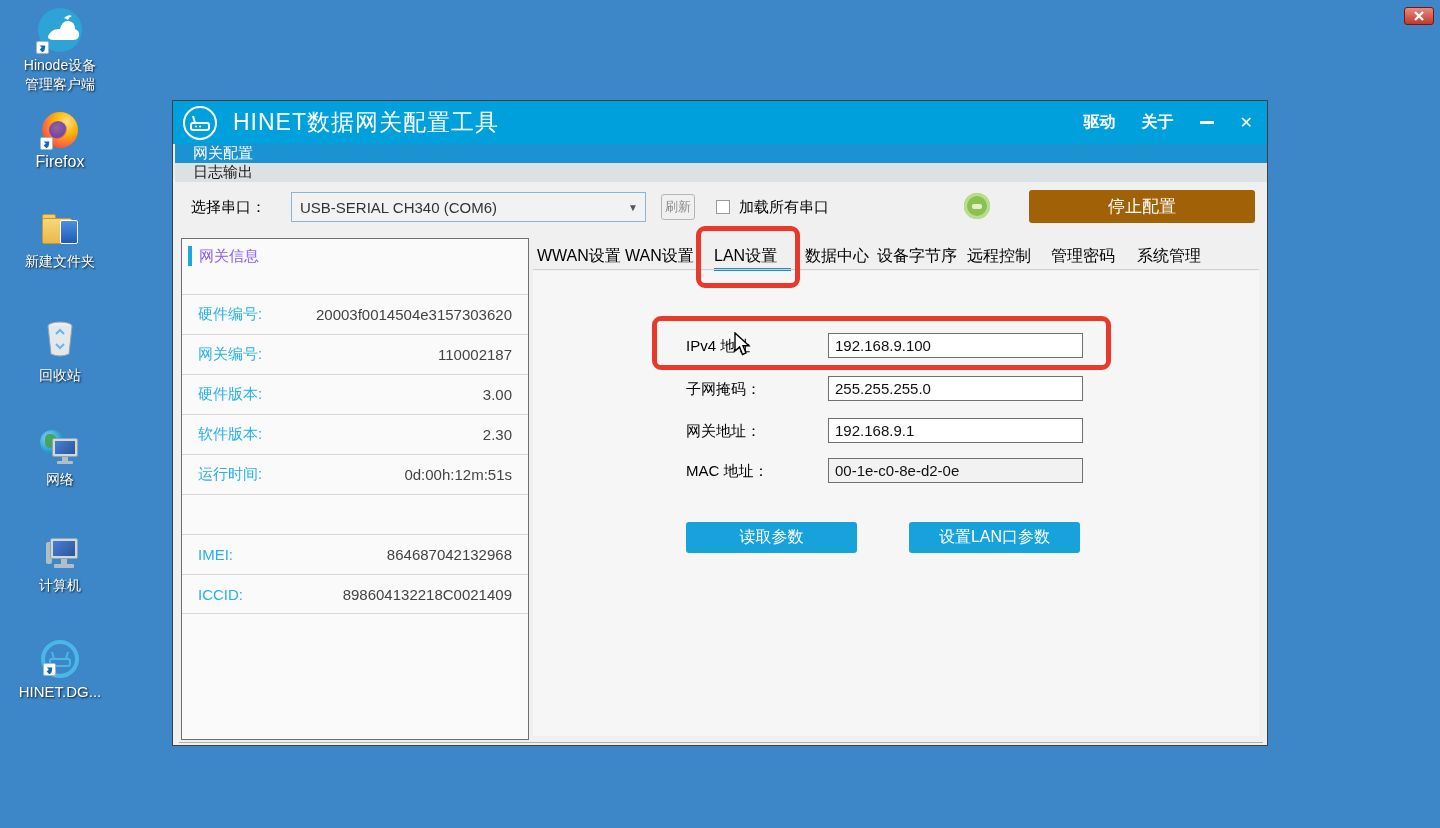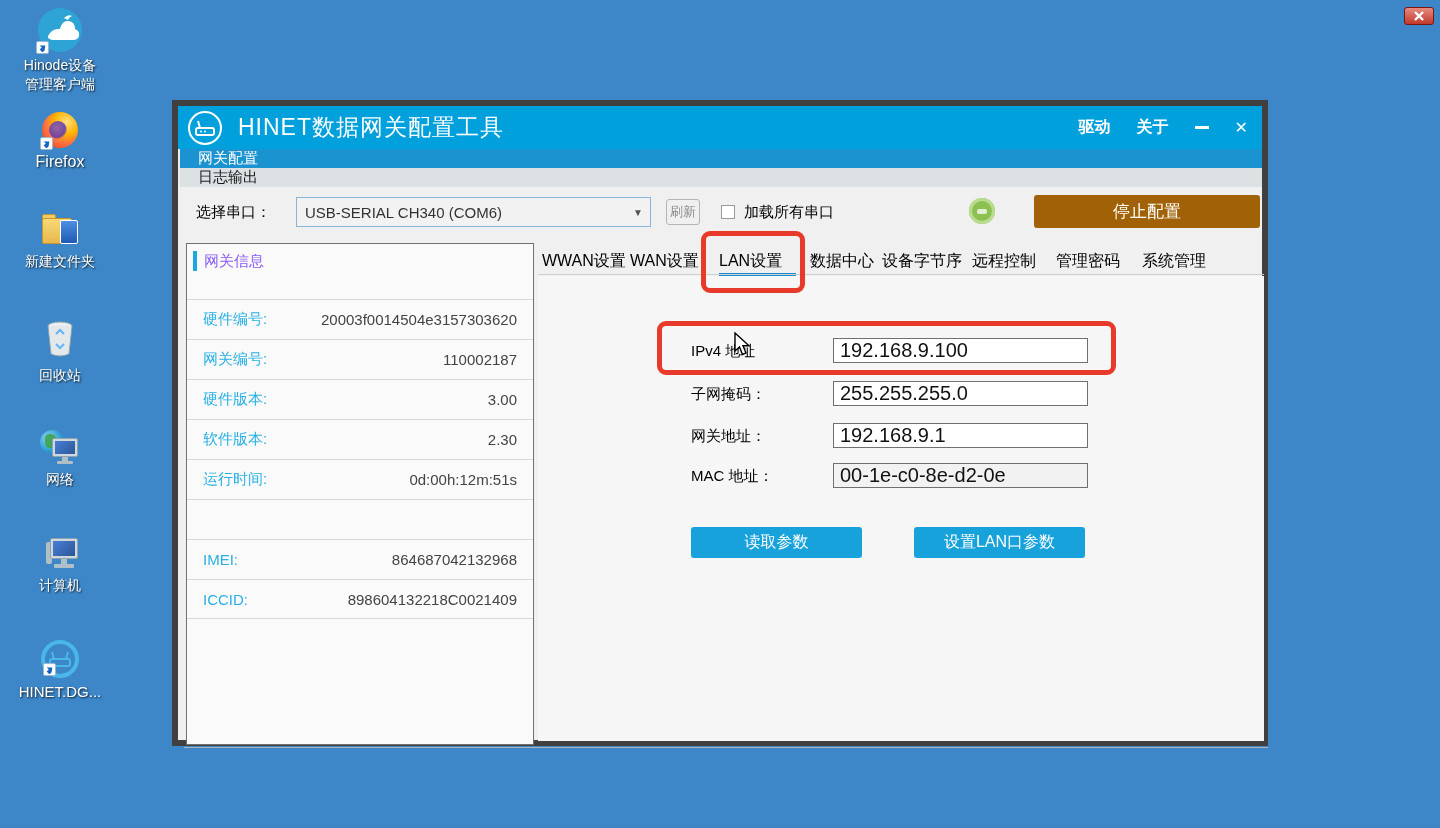--- a/index.html
+++ b/index.html
@@ -30,21 +30,21 @@
   .monitor { position:absolute; background:#cfd8dc; border:1px solid #90a4ae; border-radius:2px; }
   .monitor .screen { position:absolute; left:2px; top:2px; right:2px; bottom:2px; background:linear-gradient(135deg,#4a7fd6,#2b5797); }
   .stand { position:absolute; background:#b0bec5; }
   .hinetdg-circle { width:38px; height:38px; border-radius:50%; border:4px solid #49b8e8; position:relative; }
 
   .vm-close-btn { position:absolute; left:1404px; top:7px; width:30px; height:18px;
      background:linear-gradient(#e88a80,#c0392b); border:1px solid #7e150c; border-radius:3px;
      color:#fff; font-size:11px; font-weight:bold; display:flex; align-items:center; justify-content:center; cursor:pointer; }
 
   
-  .app-window { position:absolute; left:172px; top:100px; width:1096px; height:646px; background:#f0f0f0; border:6px solid #404040; }
+  .app-window { position:absolute; left:172px; top:100px; width:1096px; height:646px; background:#f0f0f0; border:1px solid #404040; }
   .titlebar { position:absolute; left:0; top:0; width:100%; height:43px; background:#00a0dc; display:flex; align-items:center; }
   .app-icon { width:34px; height:34px; border:2px solid #fff; border-radius:50%; margin-left:10px; display:flex; align-items:center; justify-content:center; }
   .app-title { color:#fff; font-size:23px; margin-left:16px; letter-spacing:1px; }
   .titlebar-right { position:absolute; right:14px; top:0; height:43px; display:flex; align-items:center; gap:26px; }
   .titlebar-link { color:#fff; font-size:16px; font-weight:bold; cursor:pointer; }
   .win-min { width:14px; height:3px; background:#fff; cursor:pointer; }
   .win-close { color:#fff; font-size:16px; font-weight:bold; cursor:pointer; }
 
   .main-tabs { position:absolute; left:0; top:43px; width:100%; height:34px; background:#ececec; display:flex;flex-direction:column; }
   .main-tab { height:34px; padding:0 18px; font-size:15px; display:flex; align-items:center; cursor:pointer; }
@@ -77,21 +77,21 @@
   .sub-tab { position:absolute; white-space:nowrap; cursor:pointer; }
   .sub-tab-underline { position:absolute; left:541px; top:167px; width:77px; height:4px; background:#1b8fd0; }
   .sub-tab-divider { position:absolute; left:360px; top:168px; width:726px; height:1px; background:#cfcfcf; }
   .tab-content { position:absolute; left:360px; top:170px; width:726px; height:465px; background:#f6f6f6; }
 
   .red-box { position:absolute; border:5px solid #e8392b; border-radius:9px; pointer-events:none; z-index:30; }
   .redbox-lan { left:523px; top:125px; width:104px; height:62px; }
   .redbox-ipv4 { left:479px; top:215px; width:459px; height:54px; }
 
   .form-label { position:absolute; font-size:15px; color:#000; white-space:nowrap; }
-  .form-input { position:absolute; width:255px; height:25px; background:#fff; border:1px solid #707070; font-size:20px; color:#111; padding-left:6px; font-family:"Liberation Sans","DejaVu Sans",sans-serif; }
+  .form-input { position:absolute; width:255px; height:25px; background:#fff; border:1px solid #707070; font-size:15px; color:#111; padding-left:6px; font-family:"Liberation Sans","DejaVu Sans",sans-serif; }
   .form-input.readonly { background:#f2f2f2; }
   .action-btn { position:absolute; width:171px; height:31px; background:#17a2db; border:none; border-radius:3px; color:#fff; font-size:16px; cursor:pointer; }
 
   .window-bottom-line { position:absolute; left:6px; top:641px; width:1084px; height:1px; background:#b0b0b0; }
 
   .mouse-cursor { position:absolute; left:733px; top:332px; z-index:50; pointer-events:none; }
 </style>
 </head>
 <body>
 

